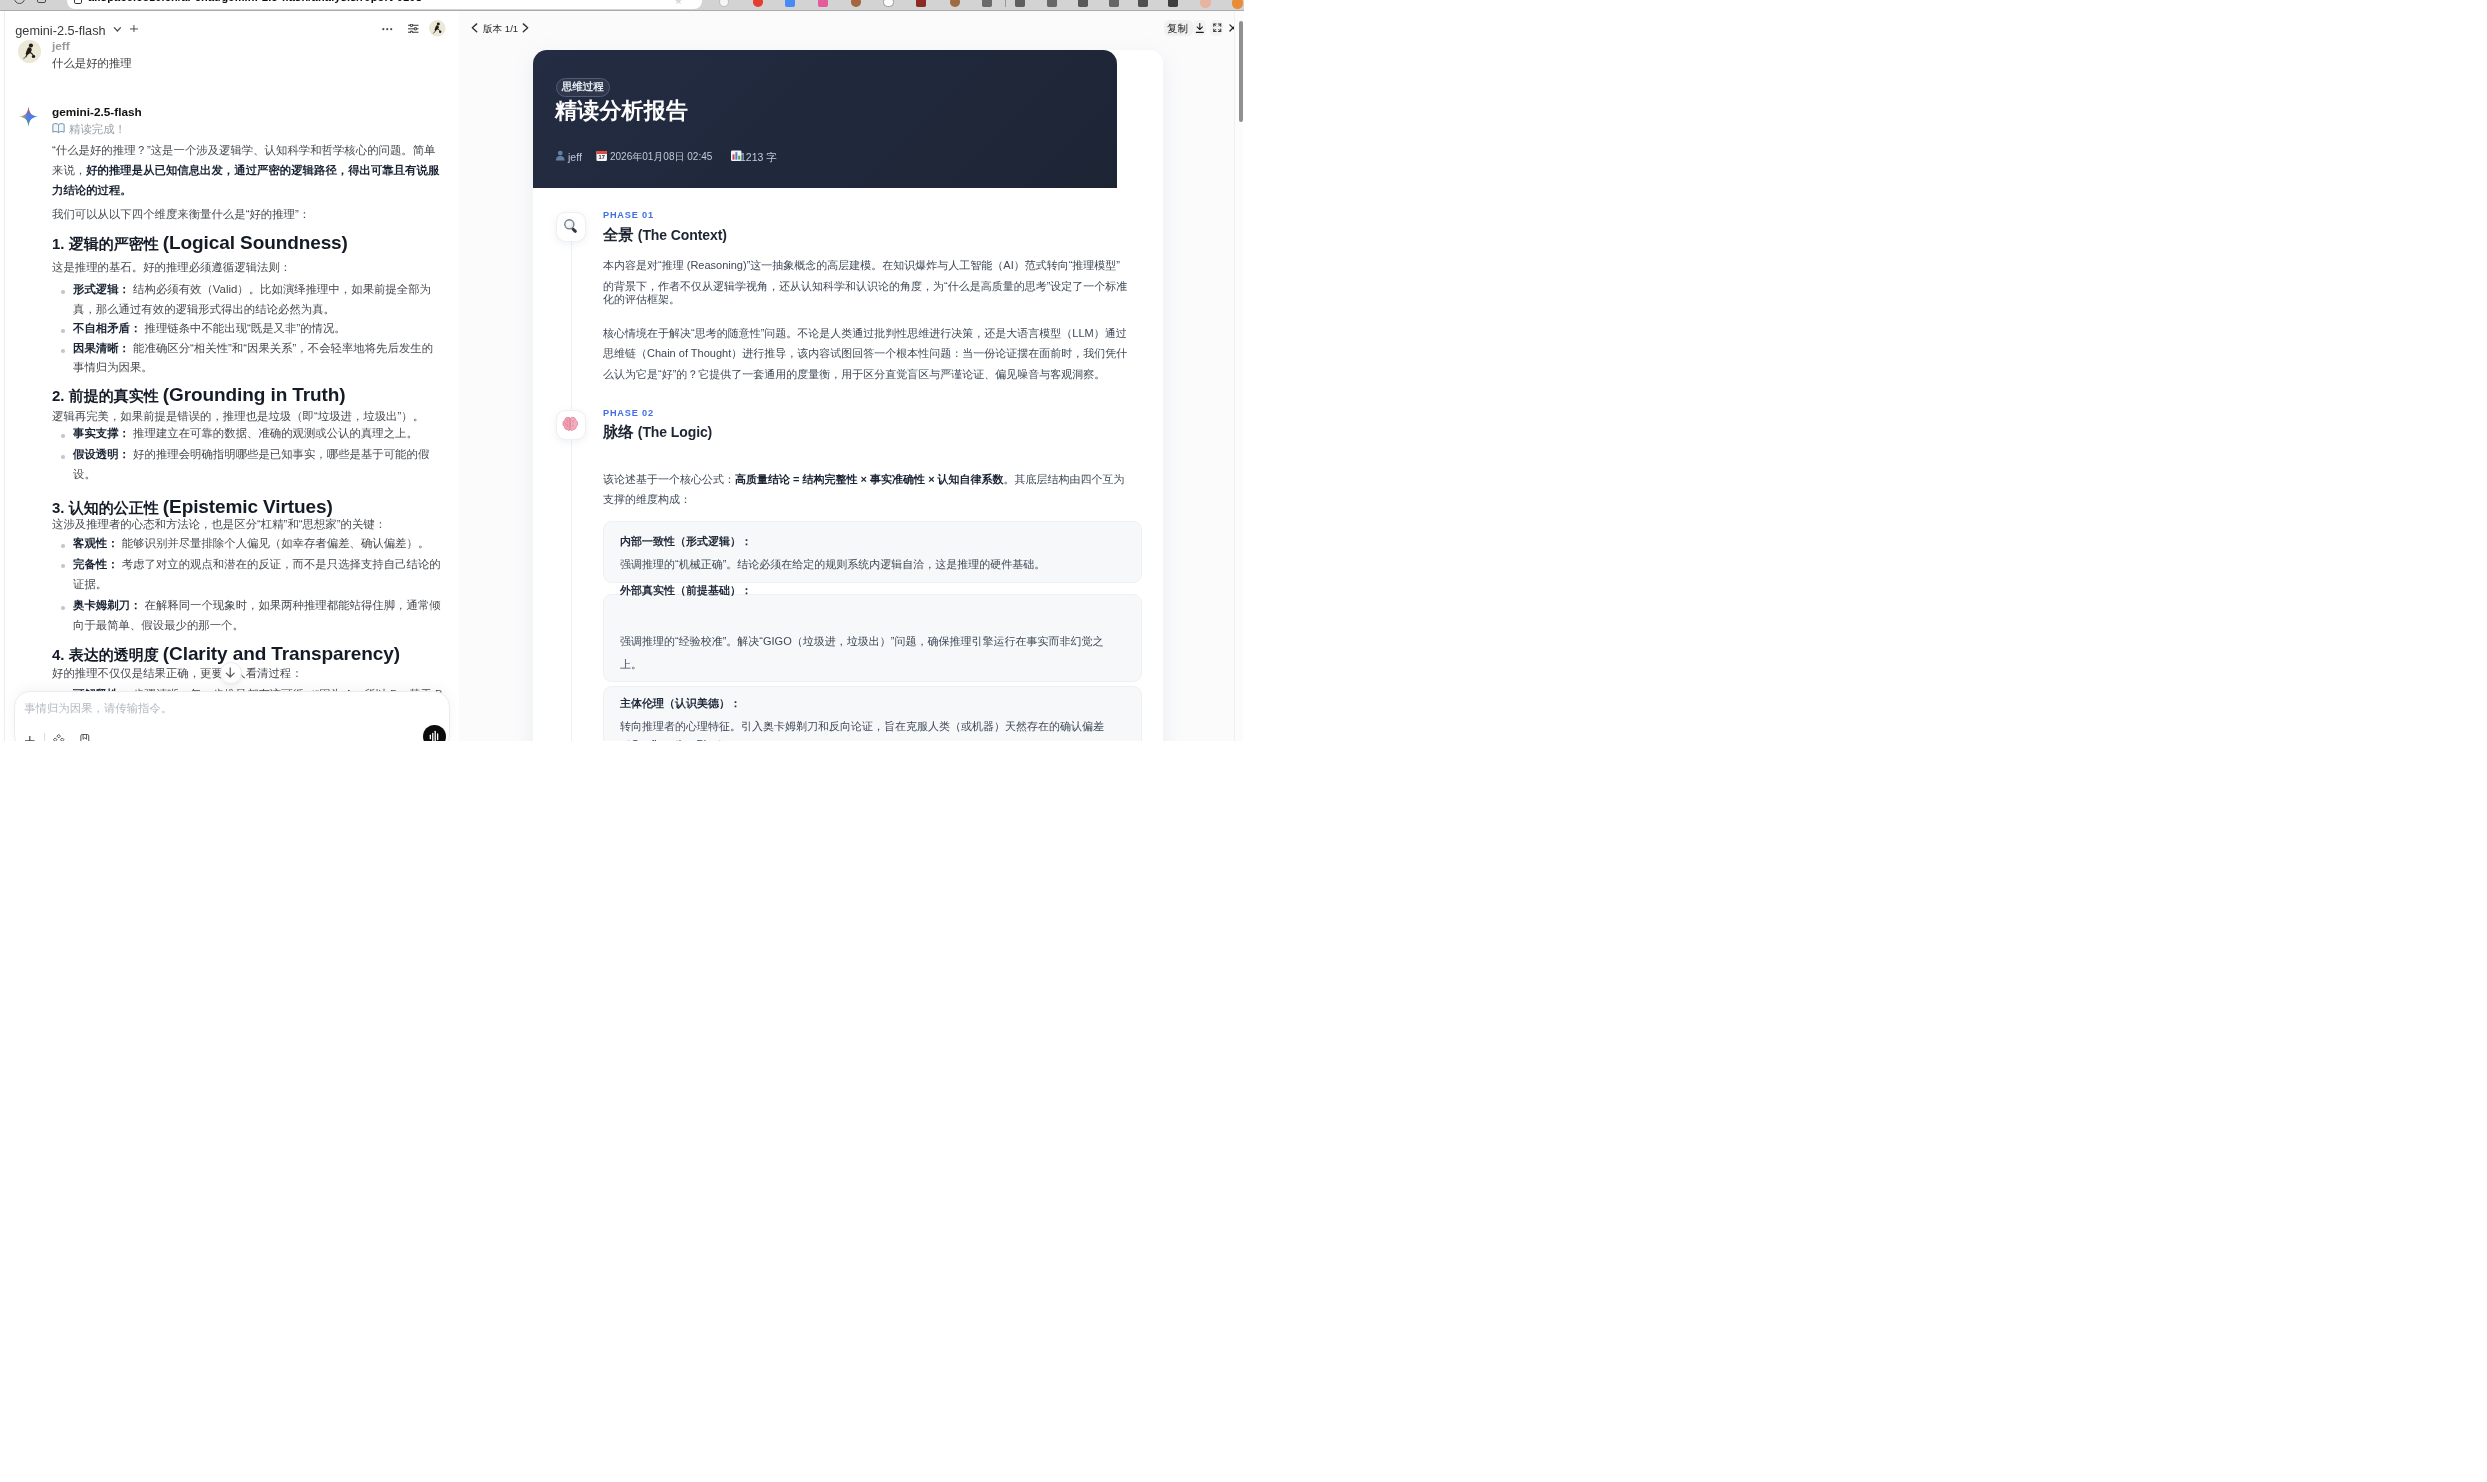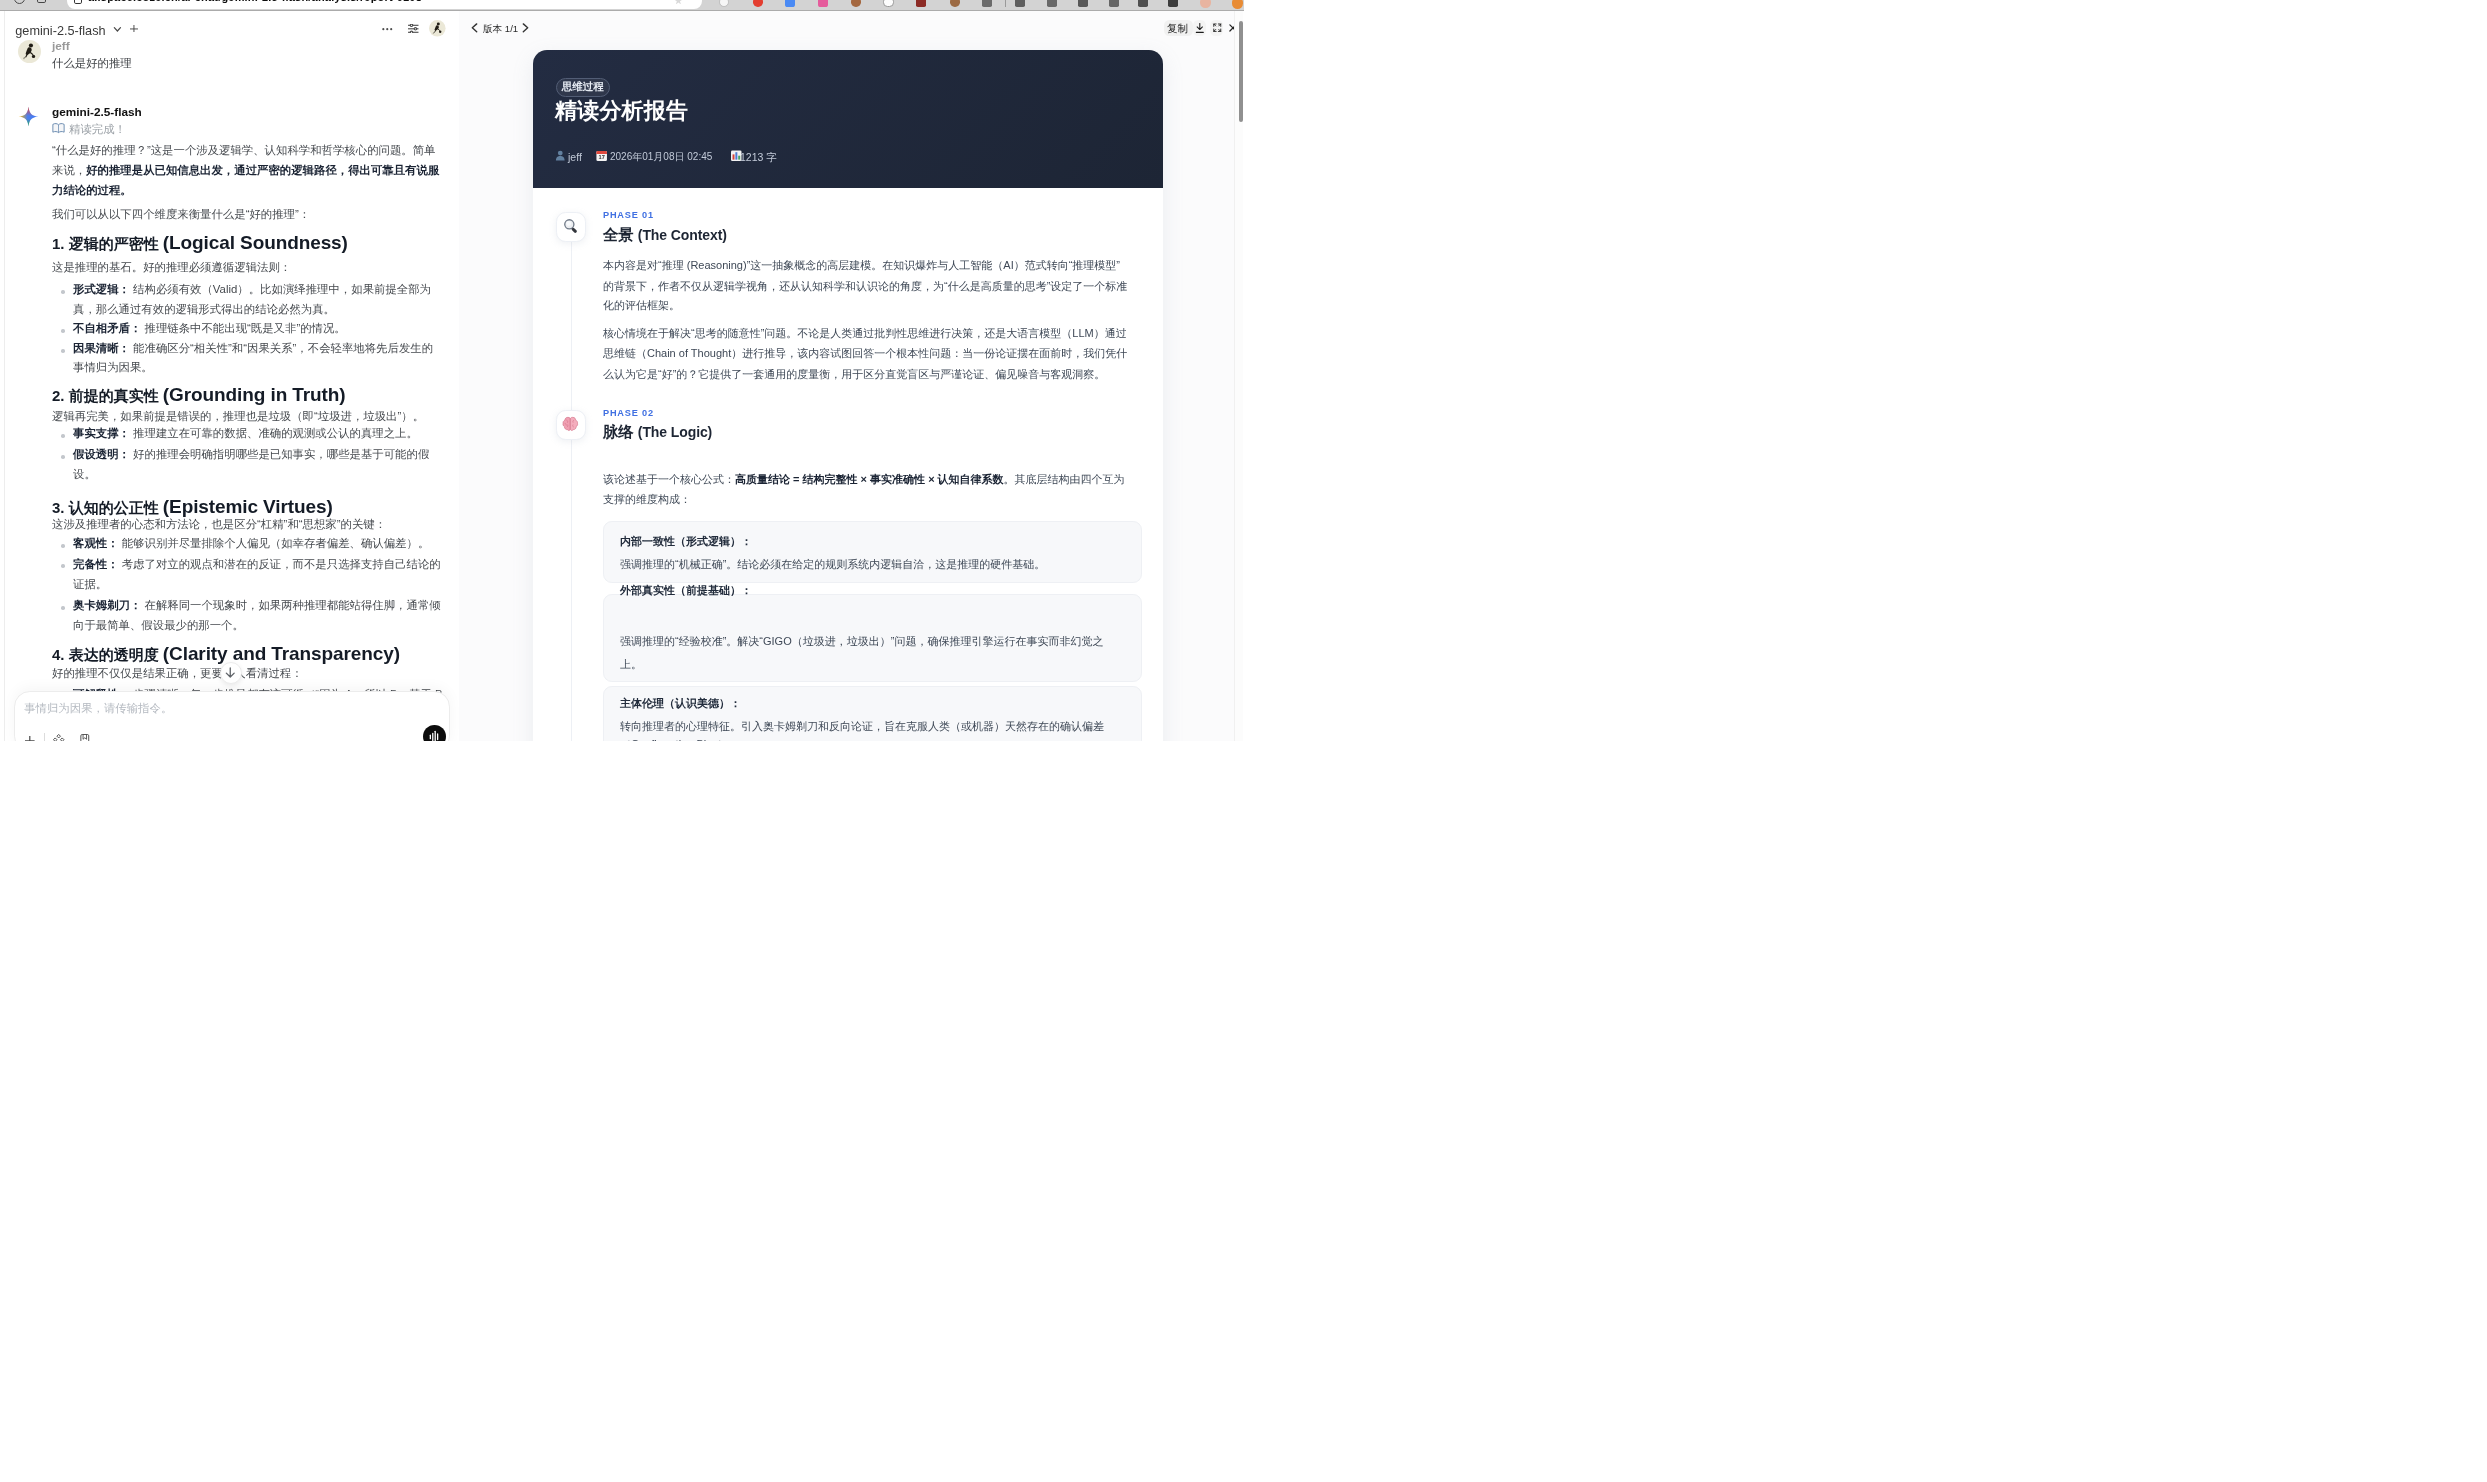--- a/index.html
+++ b/index.html
@@ -18,21 +18,21 @@
 #right{position:absolute;left:459px;top:11.4px;width:784px;height:730px;background:#fbfbfc;overflow:hidden}
 
 .chatbody{color:#45494e;font-size:11.4px}
 .cjkb{color:#1b2434}
 h3.chat{position:absolute;font-size:15px;font-weight:bold;color:#141b26;line-height:1;white-space:nowrap}
 h3.chat .hl{font-size:19px;letter-spacing:-0.1px}
 .h2doc .hl{font-size:14px;letter-spacing:-0.1px}
 .dot{position:absolute;width:3.5px;height:3.5px;border-radius:50%;background:#c3c7cc}
 
 #card{position:absolute;left:533px;top:50px;width:630px;border-radius:14px;background:#fff;box-shadow:0 7px 21px rgba(145,155,175,.16);height:718px}
-#dhead{position:absolute;left:0;top:0;width:630px;height:138px;border-radius:14px 14px 0 0;background:linear-gradient(135deg,#232c42 0%,#1d2535 100%);overflow:hidden}
+#dhead{position:absolute;left:0;top:0;width:584px;height:138px;border-radius:14px 14px 0 0;background:linear-gradient(135deg,#232c42 0%,#1d2535 100%);overflow:hidden}
 .docbody{color:#3e4856;font-size:11px}
 .infobox{position:absolute;left:70px;width:539px;background:#f7f8fa;border:0.9px solid #eef0f4;border-radius:8.8px}
 .iconbox{position:absolute;left:23px;width:30px;height:30px;background:#fff;border:0.9px solid #edf0f5;border-radius:9.6px;box-shadow:0 1.8px 7px rgba(160,170,190,.18)}
 .phase{position:absolute;font-size:9.2px;font-weight:bold;letter-spacing:0.8px;color:#4070e2;line-height:1;white-space:nowrap}
 .h2doc{position:absolute;font-size:15.3px;font-weight:bold;color:#1d2533;line-height:1;white-space:nowrap}
 </style></head>
 <body>
 
 <div id="toolbar">
   <div style="position:absolute;left:14px;top:-7px;width:11.4px;height:11.4px;border-radius:50%;border:1.8px solid #4a4a4a"></div>
@@ -279,21 +279,21 @@
     <div class="iconbox" style="top:162px"></div>
     <svg class="abs" style="left:30px;top:168px" width="16.6" height="17.5" viewBox="0 0 38 40">
         <circle cx="14.5" cy="14.5" r="10.5" fill="#eceef1" stroke="#6f7987" stroke-width="3"></circle>
         <circle cx="13" cy="12.5" r="5.5" fill="#f8fafc"></circle>
         <rect x="23.5" y="21" width="13.5" height="7" rx="3.2" transform="rotate(45 23.5 21)" fill="#33363c"></rect>
       </svg>
     <div class="phase" style="left:70px;top:161px">PHASE 01</div>
     <div class="h2doc" style="left:70px;top:177px">全景 <span class="hl">(The Context)</span></div>
     <div class="ln" style="left:70px;top:210px">本内容是对“推理 (Reasoning)”这一抽象概念的高层建模。在知识爆炸与人工智能（AI）范式转向“推理模型”</div>
     <div class="ln" style="left:70px;top:231px">的背景下，作者不仅从逻辑学视角，还从认知科学和认识论的角度，为“什么是高质量的思考”设定了一个标准</div>
-    <div class="ln" style="left:70px;top:250px">化的评估框架。</div>
+    <div class="ln" style="left:70px;top:244px">化的评估框架。</div>
     <div class="ln" style="left:70px;top:278px">核心情境在于解决“思考的随意性”问题。不论是人类通过批判性思维进行决策，还是大语言模型（LLM）通过</div>
     <div class="ln" style="left:70px;top:298px">思维链（Chain of Thought）进行推导，该内容试图回答一个根本性问题：当一份论证摆在面前时，我们凭什</div>
     <div class="ln" style="left:70px;top:319px">么认为它是“好”的？它提供了一套通用的度量衡，用于区分直觉盲区与严谨论证、偏见噪音与客观洞察。</div>
 
     <div class="iconbox" style="top:360px"></div>
     <svg class="abs" style="left:29px;top:366px" width="16.6" height="15.8" viewBox="0 0 38 36">
         <path d="M13.5 3 C8.5 3 6.5 6.5 6.8 9.5 C3.5 10.5 2 13.5 2.5 16.5 C1.5 19.5 2.8 22.5 5.5 24.2 C5.5 28.5 8.5 31.5 12.5 31.2 C14 33.5 17 33.5 18.5 31.5 L18.5 5 C17.5 3.2 15.5 3 13.5 3 Z" fill="#f0a0b2" stroke="#d37288" stroke-width="1.5"></path>
         <path d="M24.5 3 C29.5 3 31.5 6.5 31.2 9.5 C34.5 10.5 36 13.5 35.5 16.5 C36.5 19.5 35.2 22.5 32.5 24.2 C32.5 28.5 29.5 31.5 25.5 31.2 C24 33.5 21 33.5 19.5 31.5 L19.5 5 C20.5 3.2 22.5 3 24.5 3 Z" fill="#f4adbd" stroke="#d37288" stroke-width="1.5"></path>
         <path d="M11 9.5 C13 10.5 13.8 12.5 12.8 14.5 M27 9.5 C25 10.5 24.2 12.5 25.2 14.5 M12 25 C13.5 24 14 22 13.2 20.3 M26 25 C24.5 24 24 22 24.8 20.3 M7 17 C9 17.5 10 19 9.8 21" stroke="#d37288" stroke-width="1.4" fill="none" stroke-linecap="round"></path>
       </svg>

